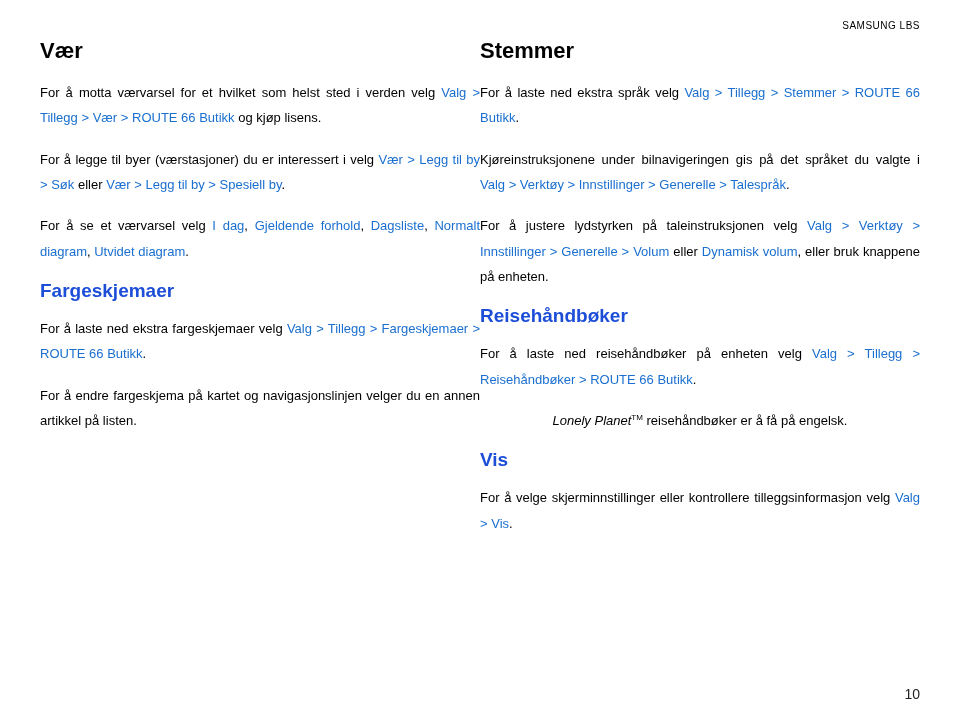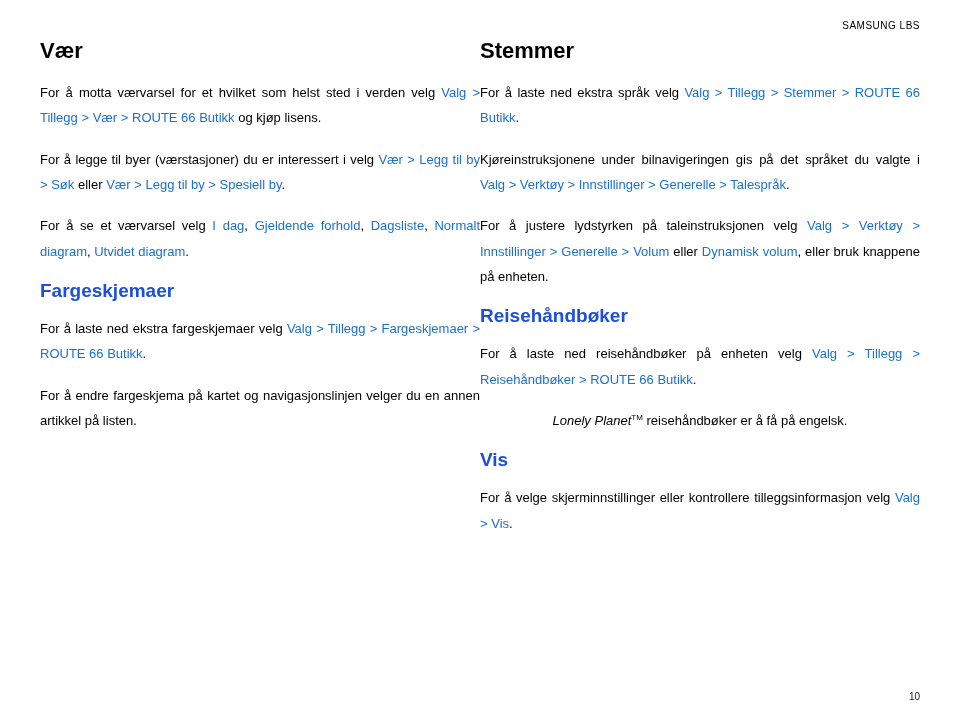--- a/index.html
+++ b/index.html
@@ -18,21 +18,21 @@
     right: 40px;
     font-size: 10px;
     color: #000;
     font-variant: small-caps;
     letter-spacing: 0.5px;
   }
   .page-number {
     position: absolute;
     bottom: 14px;
     right: 40px;
-    font-size: 10px;
+    font-size: 14px;
     color: #222;
   }
   .columns {
     display: flex;
     margin-top: 18px;
   }
   .col {
     flex: 1 1 50%;
   }
   .h1 {

